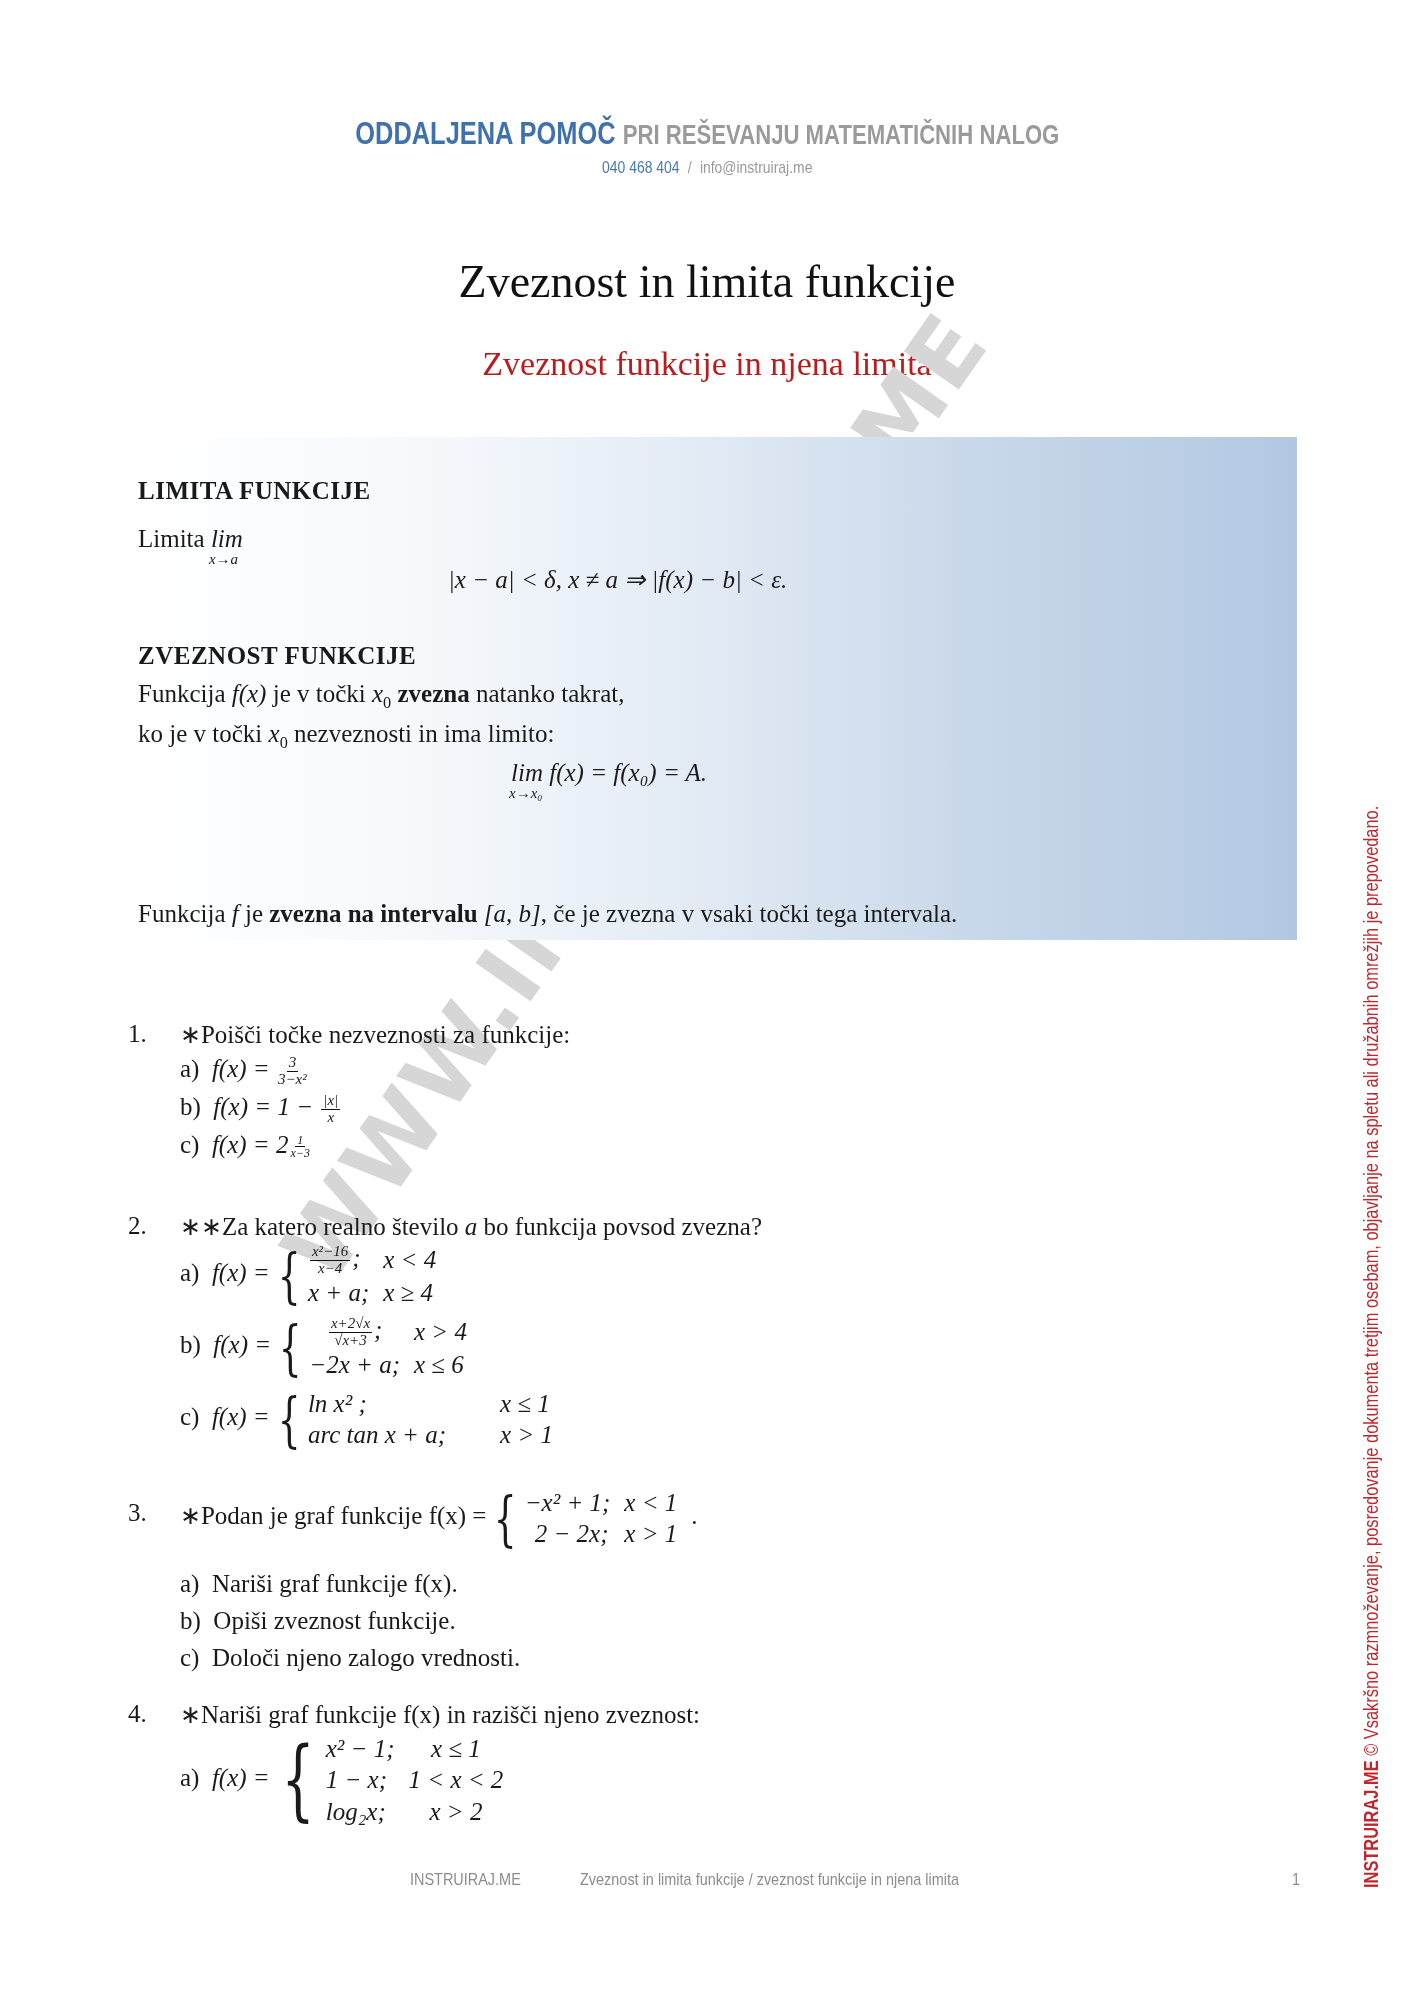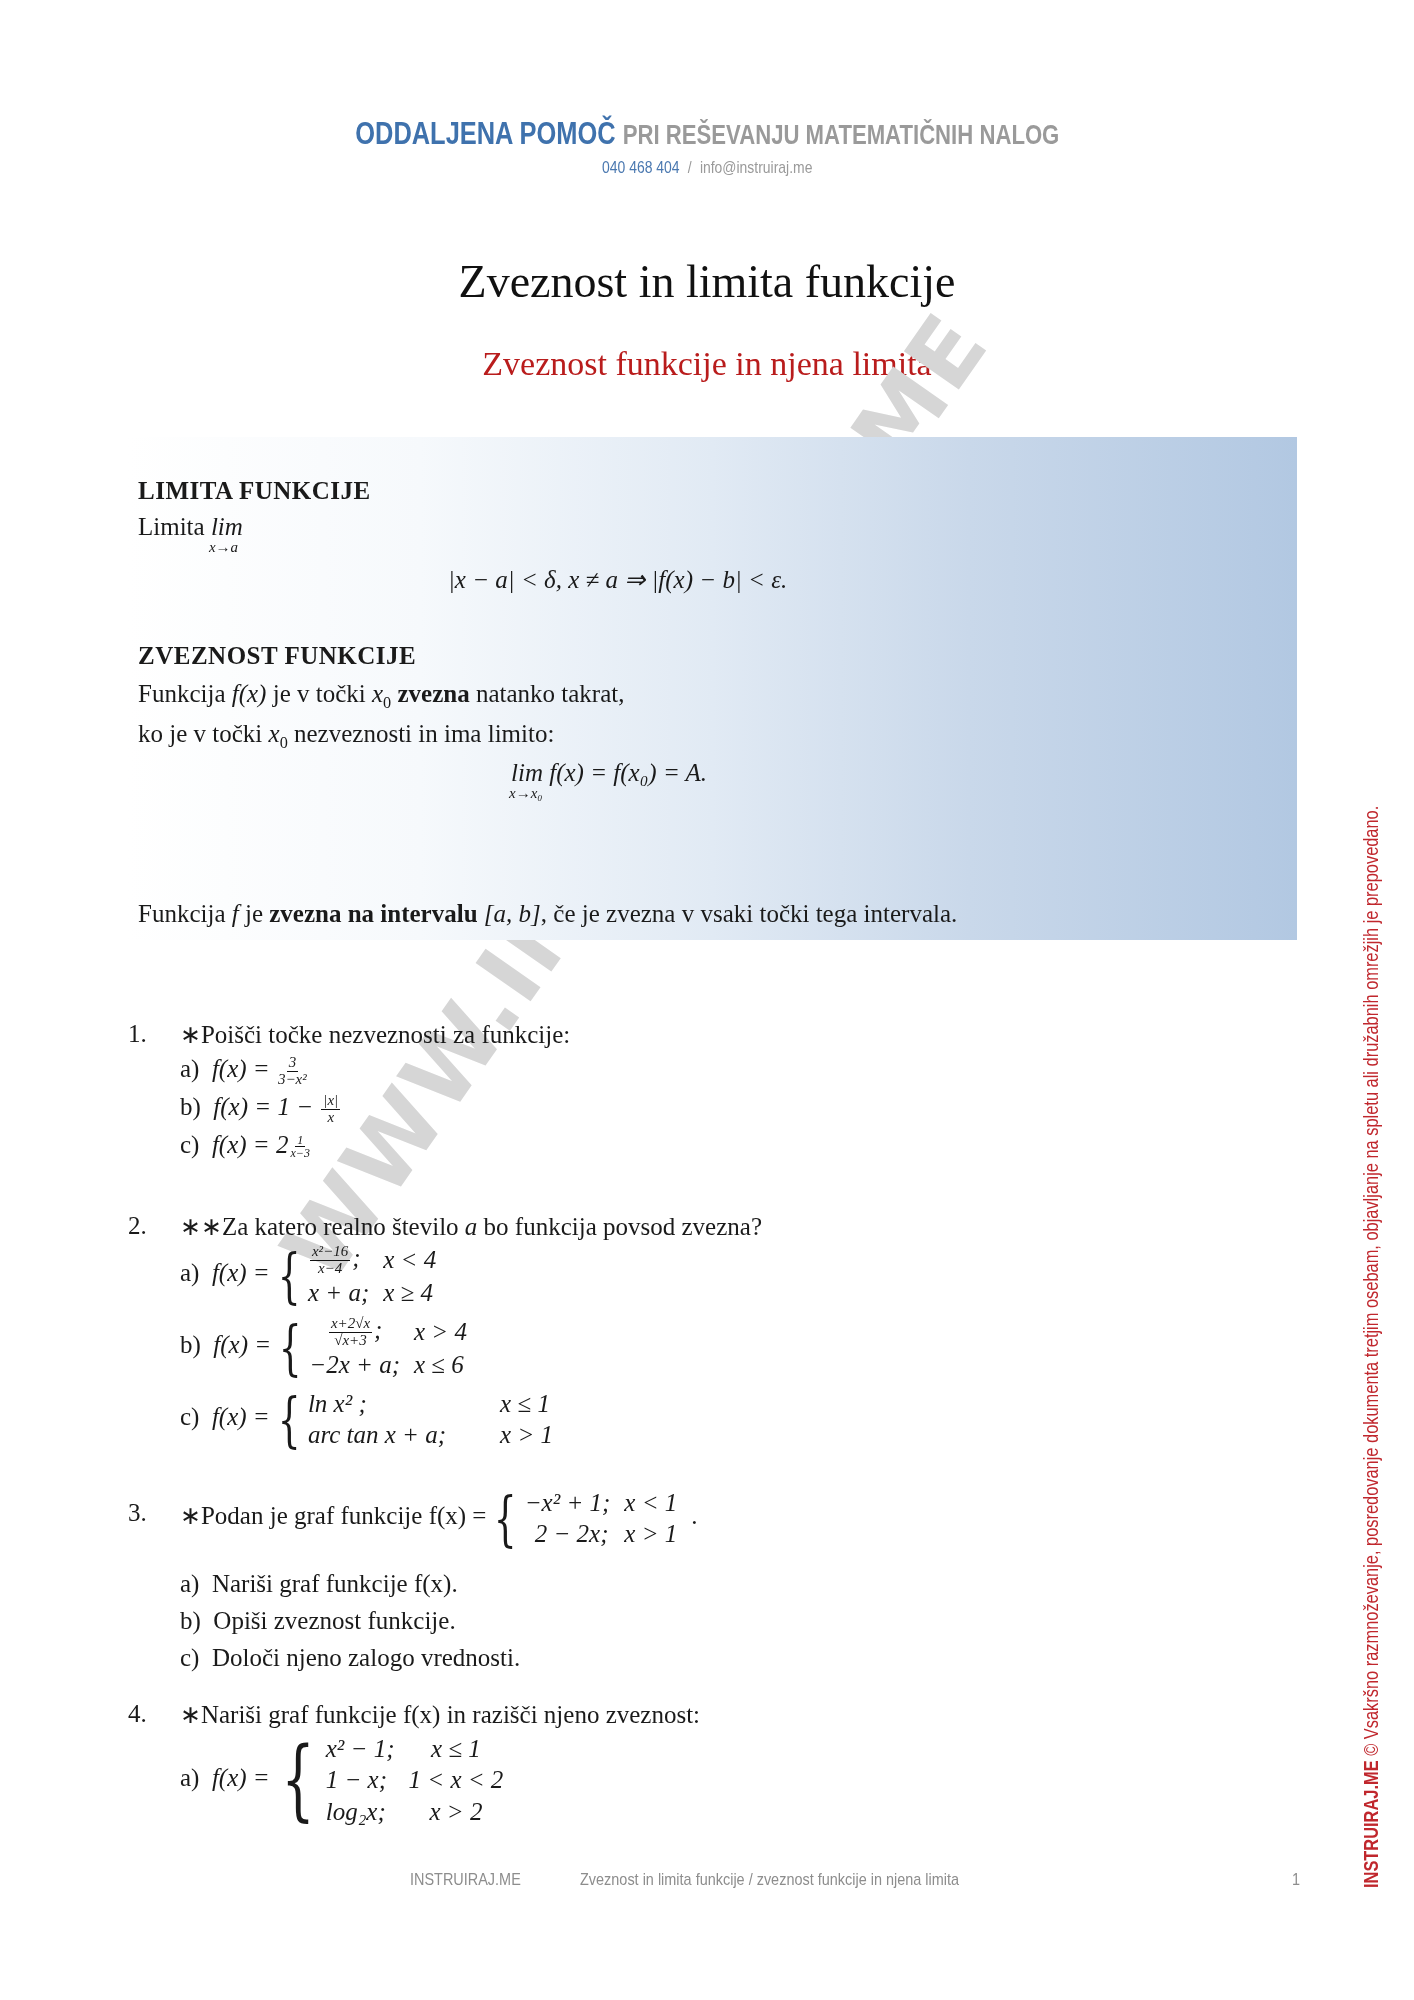--- a/index.html
+++ b/index.html
@@ -71,21 +71,21 @@
   </div>
 </div>
 
 <div id="title">Zveznost in limita funkcije</div>
 <div id="subtitle">Zveznost funkcije in njena limita</div>
 
 <div id="wm">WWW.INSTRUIRAJ.ME</div>
 
 <div id="box">
   <div class="h" style="top:40px;">LIMITA FUNKCIJE</div>
-  <div class="p" style="top:76px;">
+  <div class="p" style="top:88px;">
     <span>Limita</span>
     <span class="lim m"><span>lim</span><span class="sub m">x→a</span></span>
   </div>
   <div class="c m" style="top:128px; left:320px; font-style:italic;">|x − a| &lt; δ, x ≠ a ⇒ |f(x) − b| &lt; ε.</div>
 
   <div class="h" style="top:205px;">ZVEZNOST FUNKCIJE</div>
   <div class="p" style="top:243px;">
     <span>Funkcija</span>
     <span class="m">f(x)</span>
     <span>je v točki</span>

